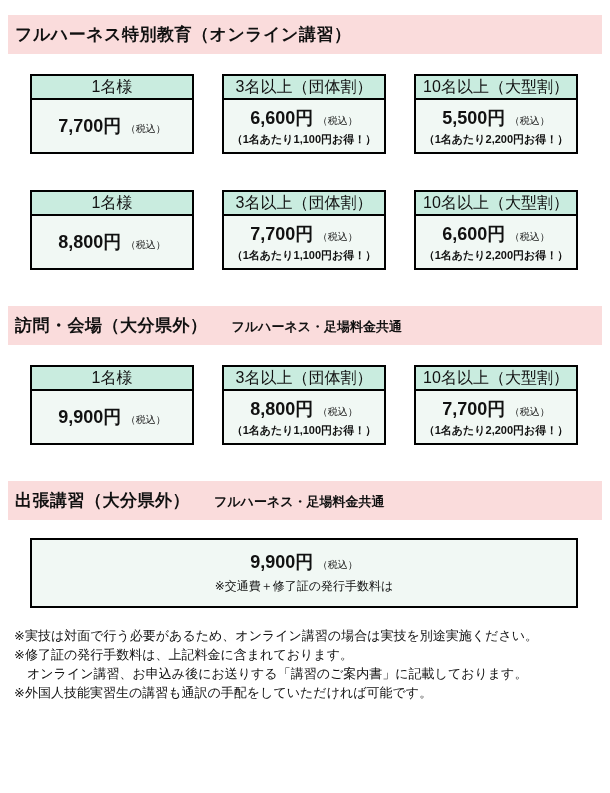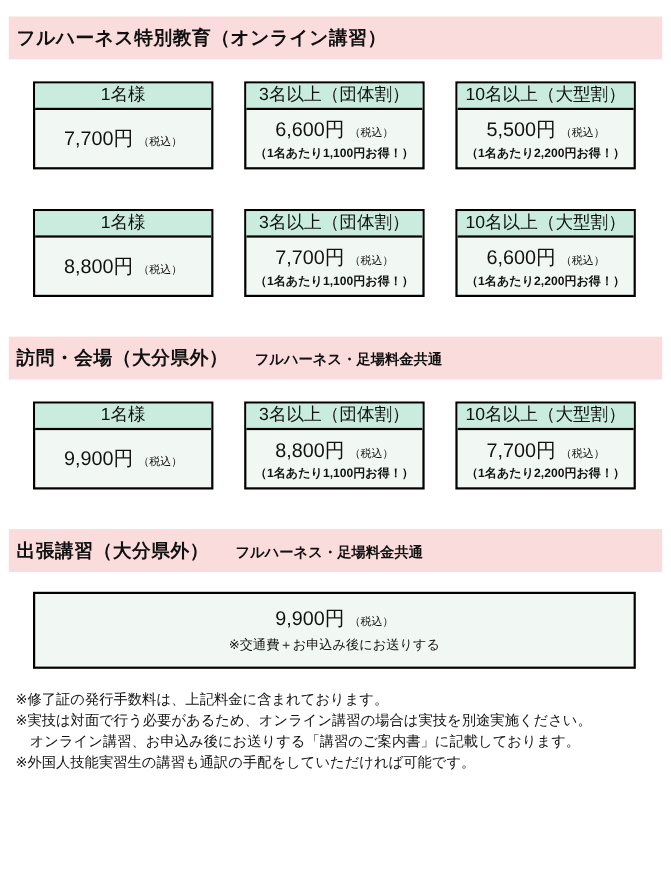--- a/index.html
+++ b/index.html
@@ -30,21 +30,21 @@
   .price-card { width:160px; border:2px solid #000; background:#f1f8f4; }
   .price-card-head {
     background:#c9ecdf; border-bottom:2px solid #000;
     text-align:center; font-size:16px; padding:4px 0; line-height:14px;
   }
   .price-card-body {
     height:52px; display:flex; flex-direction:column;
     align-items:center; justify-content:center;
   }
   .price-line { white-space:nowrap; }
-  .price-amount { font-size:18px; font-weight:normal; }
+  .price-amount { font-size:18px; font-weight:bold; }
   .price-tax { font-size:10px; }
   .discount-note { font-size:11px; font-weight:bold; margin-top:2px; white-space:nowrap; }
   .wide-card {
     margin:18px 32px 0 30px; border:2px solid #000; background:#f1f8f4;
     text-align:center; padding:10px 0 11px;
   }
   .wide-card-note { font-size:12px; margin-top:4px; }
   .notes { margin:18px 14px 0 14px; font-size:13px; line-height:19px; }
   .note-line { white-space:nowrap; }
   .note-line.indent { padding-left:13px; }
@@ -167,24 +167,24 @@
   <div class="section">
     <div class="section-bar">
       <span class="section-bar-title">出張講習（大分県外）</span>
       <span class="section-bar-sub">フルハーネス・足場料金共通</span>
     </div>
     <div class="wide-card">
       <div class="price-line">
         <span class="price-amount">9,900円</span>
         <span class="price-tax">（税込）</span>
       </div>
-      <div class="wide-card-note">※交通費＋お申込み後にお送りする</div>
+      <div class="wide-card-note">※交通費＋修了証の発行手数料は</div>
     </div>
   </div>
 
   <div class="notes">
+    <div class="note-line">※実技は対面で行う必要があるため、オンライン講習の場合は実技を別途実施ください。</div>
     <div class="note-line">※修了証の発行手数料は、上記料金に含まれております。</div>
-    <div class="note-line">※実技は対面で行う必要があるため、オンライン講習の場合は実技を別途実施ください。</div>
     <div class="note-line indent">オンライン講習、お申込み後にお送りする「講習のご案内書」に記載しております。</div>
     <div class="note-line">※外国人技能実習生の講習も通訳の手配をしていただければ可能です。</div>
   </div>
 
 </div>
 
 </body></html>

